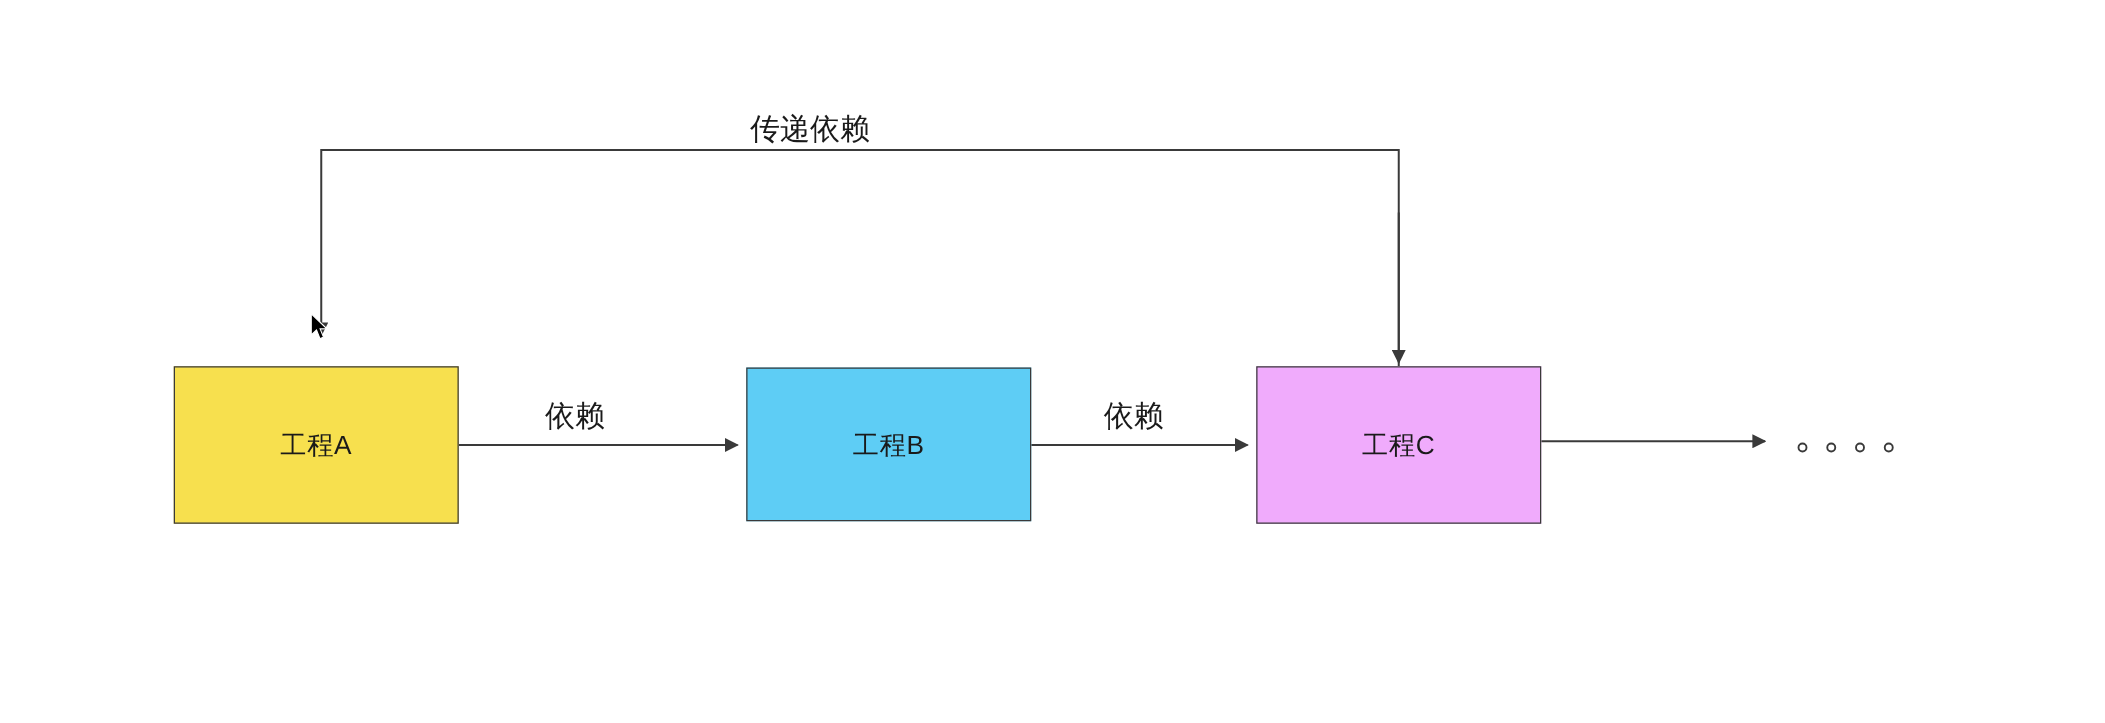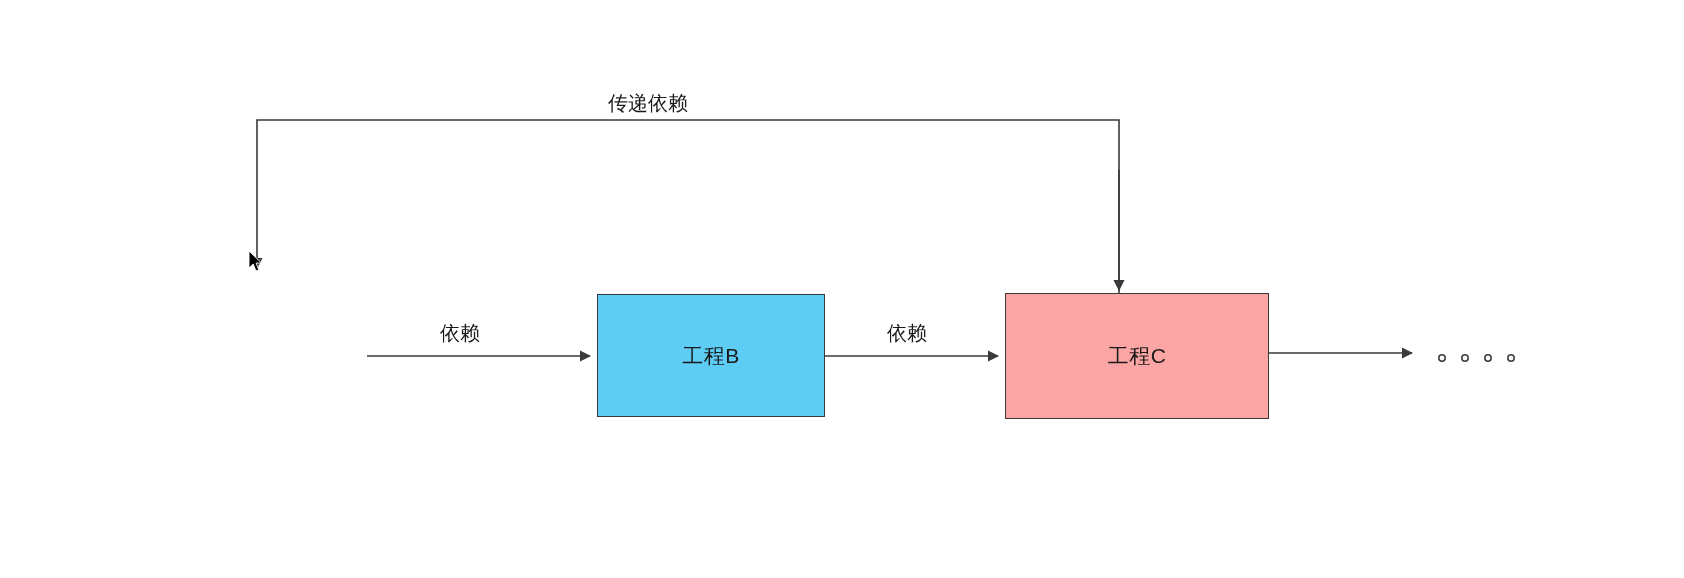--- a/index.html
+++ b/index.html
@@ -34,38 +34,38 @@
   }
   .node-label {
     font-size: 21px;
     color: #1a1a1a;
     letter-spacing: 0.5px;
     font-family: "Liberation Sans", "DejaVu Sans", sans-serif;
     white-space: nowrap;
   }
   .edge-label {
     position: absolute;
-    font-size: 20px;
+    font-size: 24px;
     color: #1a1a1a;
     background: transparent;
     white-space: nowrap;
     transform: translate(-50%, -50%);
     font-family: "Liberation Sans", "DejaVu Sans", sans-serif;
   }
   #box-a {
     left: 139px; top: 293px; width: 228px; height: 126px;
     background: #f7e04e;
   }
   #box-b {
     left: 597px; top: 294px; width: 228px; height: 123px;
     background: #5ecdf5;
   }
   #box-c {
-    left: 1005px; top: 293px; width: 264px; height: 126px;
-    background: #fca5a5;
+    left: 1005px; top: 293px; width: 228px; height: 126px;
+    background: #f0abfc;
   }
   .cursor-pointer {
     position: absolute;
     left: 248px;
     top: 250px;
     width: 16px;
     height: 24px;
     pointer-events: none;
   }
 </style>
@@ -100,20 +100,23 @@
     </g>
 
     <g>
       <circle cx="1442" cy="358" r="3.2" fill="none" stroke="#3a3a3a" stroke-width="1.5"></circle>
       <circle cx="1465" cy="358" r="3.2" fill="none" stroke="#3a3a3a" stroke-width="1.5"></circle>
       <circle cx="1488" cy="358" r="3.2" fill="none" stroke="#3a3a3a" stroke-width="1.5"></circle>
       <circle cx="1511" cy="358" r="3.2" fill="none" stroke="#3a3a3a" stroke-width="1.5"></circle>
     </g>
   </svg>
 
+  <div id="box-a" class="node-box">
+    <span class="node-label">工程A</span>
+  </div>
 
   <div id="box-b" class="node-box">
     <span class="node-label">工程B</span>
   </div>
 
   <div id="box-c" class="node-box">
     <span class="node-label">工程C</span>
   </div>
 
   <div class="edge-label" style="left:460px; top:333px;">依赖</div>

